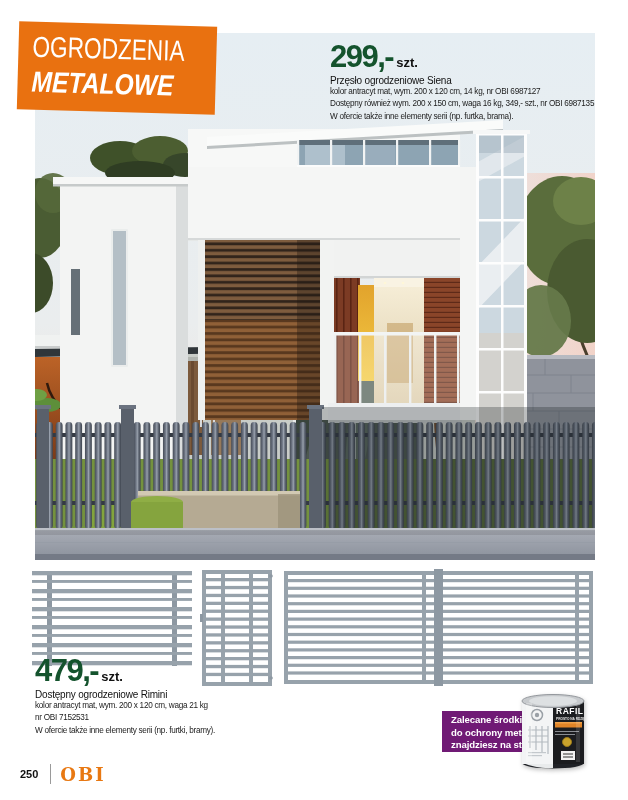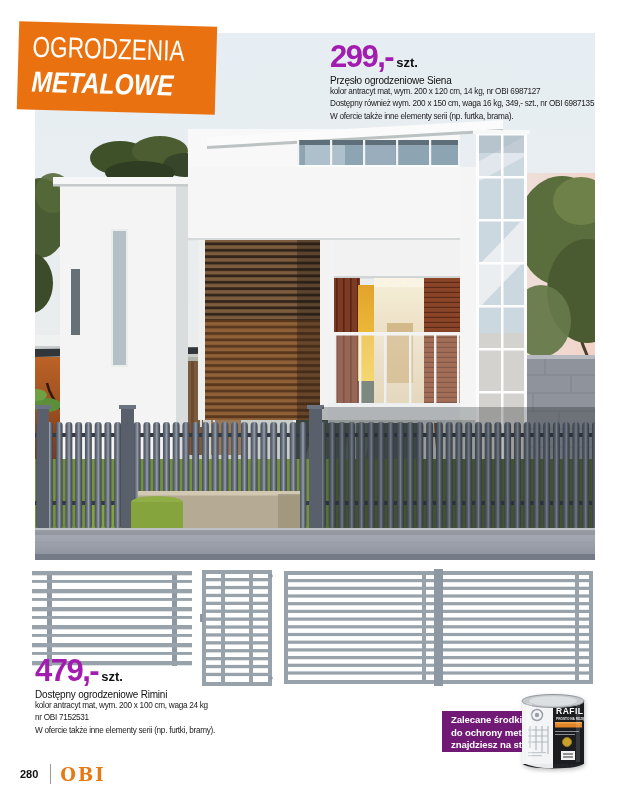--- a/index.html
+++ b/index.html
@@ -10,21 +10,21 @@
   .banner{position:absolute;left:18px;top:24px;width:198px;height:88px;background:#e97110;
           transform:rotate(1.6deg);box-sizing:border-box;padding:9px 0 0 14px;z-index:5;}
   .banner .l1{display:inline-block;color:#fff;font-size:29px;font-weight:400;line-height:33px;
               transform:scaleX(.78);transform-origin:left;white-space:nowrap;}
   .banner .l2{display:inline-block;color:#fff;font-size:29px;font-weight:700;font-style:italic;
               line-height:36px;transform:scaleX(.85);transform-origin:left;white-space:nowrap;}
   
   .prod{position:absolute;z-index:6;}
   .prod-siena{left:330px;top:42px;width:270px;}
   .prod-rimini{left:35px;top:656px;width:300px;}
-  .price{font-size:31px;font-weight:700;letter-spacing:-1.5px;line-height:30px;color:#a21caf;}
+  .price{font-size:31px;font-weight:700;letter-spacing:-1.5px;line-height:30px;color:#14532d;}
   .unit{font-size:13px;font-weight:700;margin-left:3px;letter-spacing:0;}
   .pname{font-size:10px;font-weight:400;margin-top:3px;letter-spacing:-0.2px;}
   .pline{font-size:8.2px;letter-spacing:-0.28px;line-height:12.3px;color:#1c1c1c;white-space:nowrap;}
   
   .draw{position:absolute;overflow:visible;}
   #d1{left:32px;top:571px;width:160px;height:96px;}
   #d2{left:202px;top:570px;width:70px;height:116px;}
   #d3{left:284px;top:571px;width:310px;height:114px;}
   
   .promo{position:absolute;left:442px;top:711px;width:116px;height:41px;background:#701a75;
@@ -437,21 +437,21 @@
     </g>
     <rect x="150" y="-2" width="9" height="117" fill="#8d98a2"></rect>
     <circle cx="155" cy="3" r="2.2" fill="#8d98a2"></circle>
   </svg>
 
   <div class="prod prod-rimini">
     <div>
       <span class="price">479,-</span><span class="unit">szt.</span>
     </div>
     <div class="pname">Dostępny ogrodzeniowe Rimini</div>
-    <div class="pline">kolor antracyt mat, wym. 200 x 100 cm, waga 24 kg</div>
+    <div class="pline">kolor antracyt mat, wym. 200 x 120 cm, waga 21 kg</div>
     <div class="pline">nr OBI 7152531</div>
     <div class="pline">W ofercie także inne elementy serii (np. furtki, bramy).</div>
   </div>
 
   <div class="promo">
     <div class="promo-line">Zalecane środki</div>
     <div class="promo-line">do ochrony metalu</div>
     <div class="promo-line">znajdziesz na str. 257</div>
   </div>
   <svg class="can" viewBox="0 0 66 80">
@@ -477,18 +477,18 @@
     <rect x="35" y="42" width="20" height="1" fill="#8a8d92"></rect>
     <circle cx="47" cy="50" r="4.5" fill="#c9a22c" stroke="#9a7a1a" stroke-width="1"></circle>
     <rect x="41" y="59" width="14" height="9" fill="#f2f2f2"></rect>
     <rect x="43" y="61.5" width="10" height="1" fill="#333"></rect>
     <rect x="43" y="64.5" width="10" height="1" fill="#333"></rect>
     <rect x="6" y="11" width="6" height="59" fill="#ffffff" opacity=".25"></rect>
     <rect x="56" y="11" width="4" height="59" fill="#ffffff" opacity=".12"></rect>
   </svg>
 
   <div class="footer">
-    <span class="pagenum">280</span>
+    <span class="pagenum">250</span>
     <span class="fdiv"></span>
     <span class="obi">OBI</span>
   </div>
 
 </div>
 
 </body></html>

